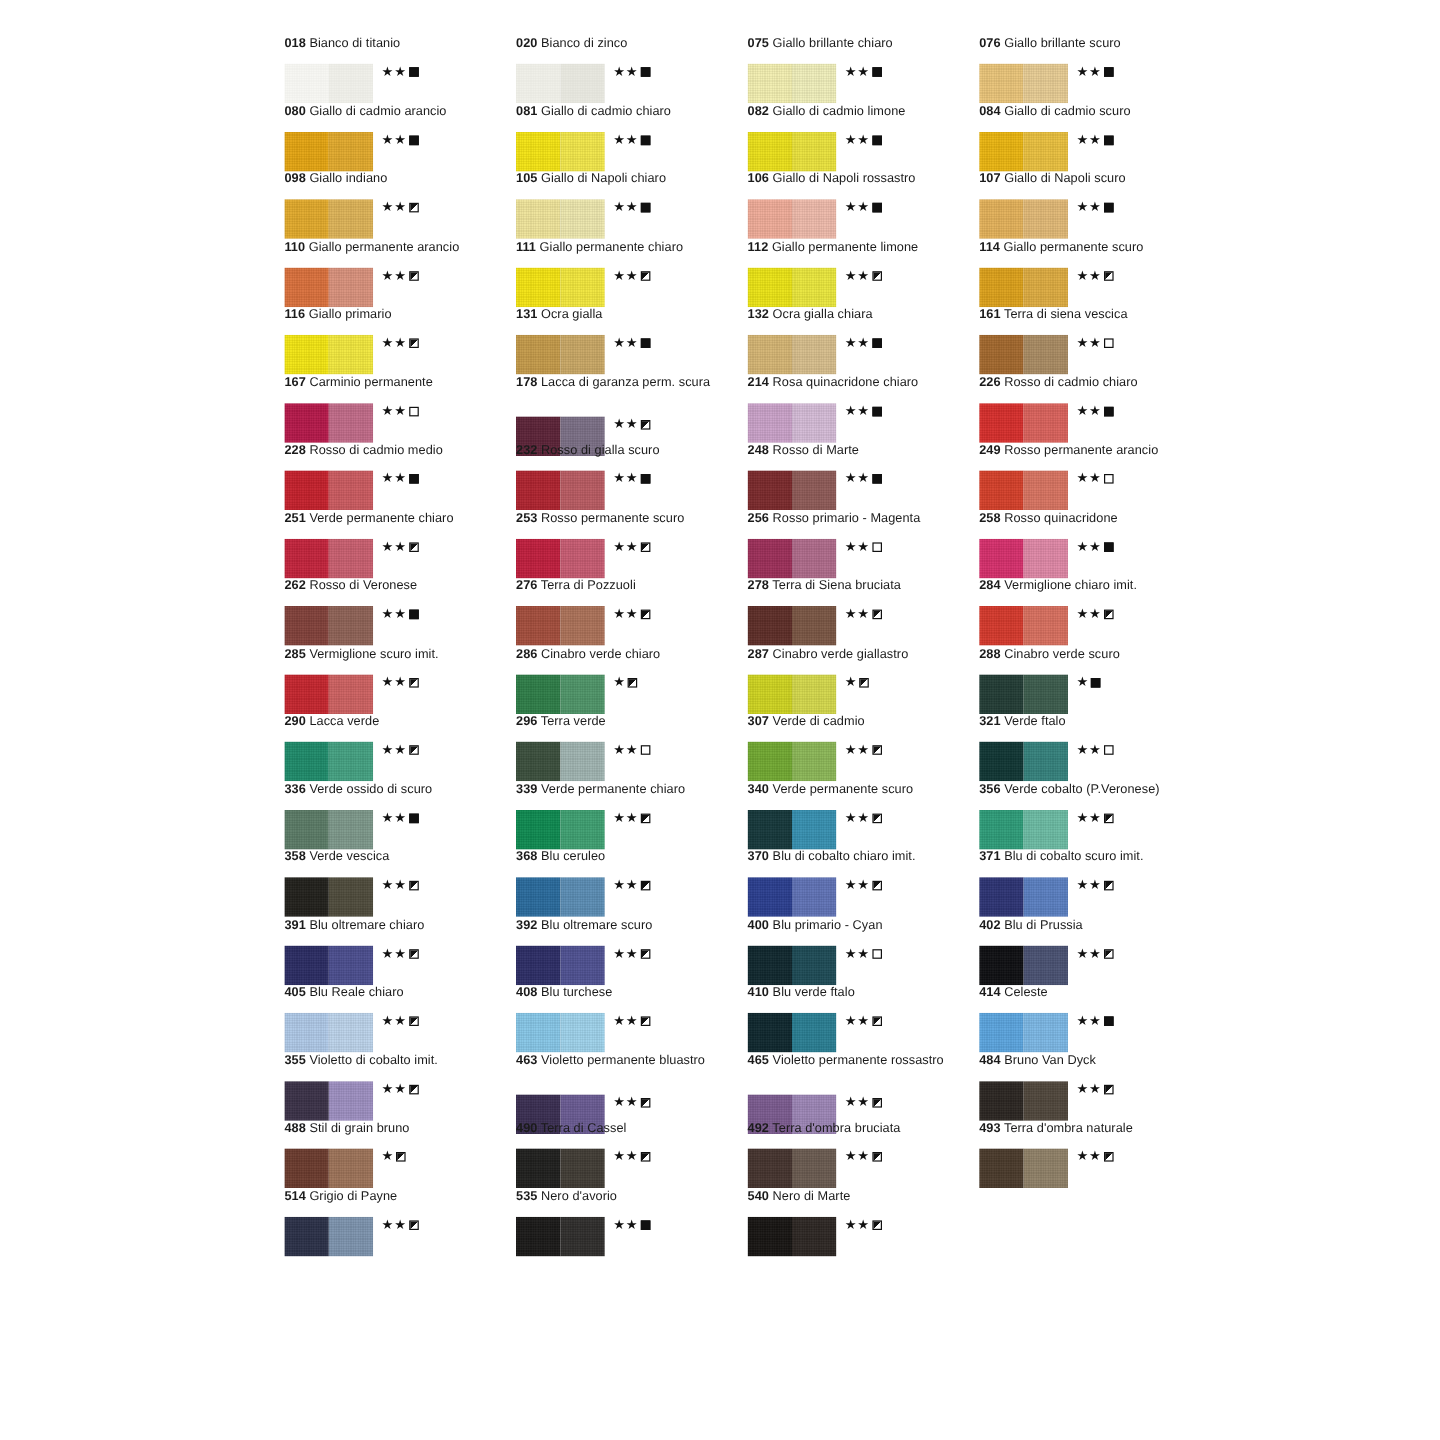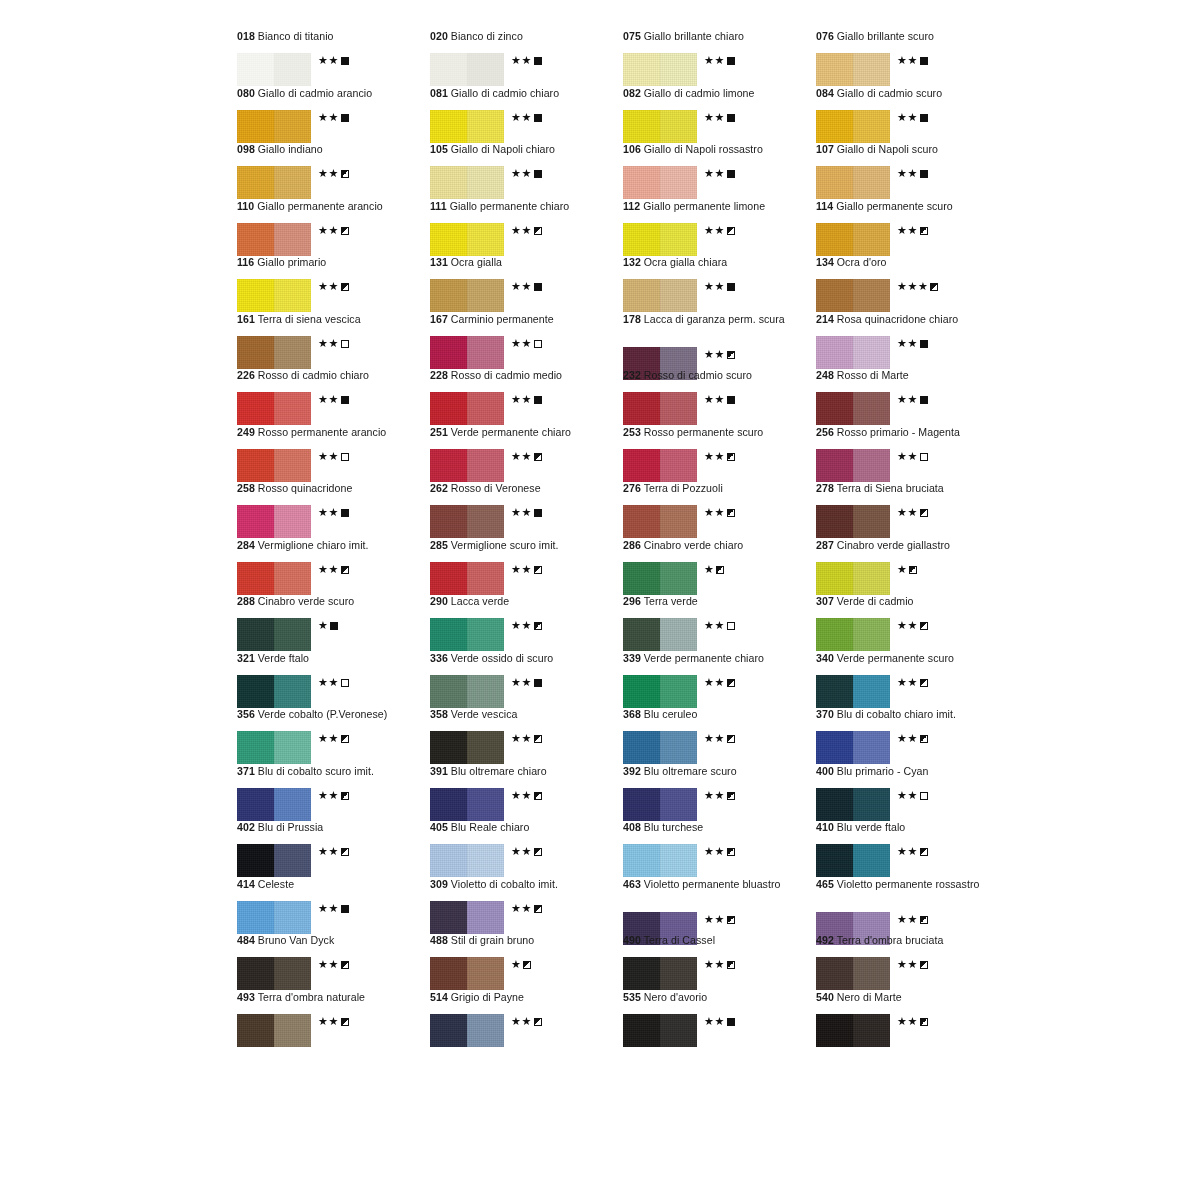--- a/index.html
+++ b/index.html
@@ -283,30 +283,20 @@
         <div class="sw-label"><span class="code">132</span> <span class="nm">Ocra gialla chiara</span></div>
         <div class="sw-body">
           <div class="chips">
             <div class="chip" style="background: rgb(212, 180, 115);"></div>
             <div class="chip" style="background: rgb(214, 189, 140);"></div>
           </div>
           <div class="marks"><span>★★</span><span class="sq filled"></span></div>
         </div>
       </div>
       <div class="swatch-cell">
-        <div class="sw-label"><span class="code">134</span> <span class="nm">Ocra d'oro</span></div>
-        <div class="sw-body">
-          <div class="chips">
-            <div class="chip" style="background: rgb(171, 115, 53);"></div>
-            <div class="chip" style="background: rgb(177, 131, 78);"></div>
-          </div>
-          <div class="marks"><span>★★★</span><span class="sq half"></span></div>
-        </div>
-      </div>
-      <div class="swatch-cell">
         <div class="sw-label"><span class="code">161</span> <span class="nm">Terra di siena vescica</span></div>
         <div class="sw-body">
           <div class="chips">
             <div class="chip" style="background: rgb(162, 104, 46);"></div>
             <div class="chip" style="background: rgb(169, 139, 99);"></div>
           </div>
           <div class="marks"><span>★★</span><span class="sq open"></span></div>
         </div>
       </div>
       <div class="swatch-cell">
@@ -353,21 +343,21 @@
         <div class="sw-label"><span class="code">228</span> <span class="nm">Rosso di cadmio medio</span></div>
         <div class="sw-body">
           <div class="chips">
             <div class="chip" style="background: rgb(196, 33, 44);"></div>
             <div class="chip" style="background: rgb(202, 90, 96);"></div>
           </div>
           <div class="marks"><span>★★</span><span class="sq filled"></span></div>
         </div>
       </div>
       <div class="swatch-cell">
-        <div class="sw-label"><span class="code">232</span> <span class="nm">Rosso di cadmio scuro</span></div>
+        <div class="sw-label"><span class="code">232</span> <span class="nm">Rosso di gialla scuro</span></div>
         <div class="sw-body">
           <div class="chips">
             <div class="chip" style="background: rgb(174, 36, 48);"></div>
             <div class="chip" style="background: rgb(184, 91, 98);"></div>
           </div>
           <div class="marks"><span>★★</span><span class="sq filled"></span></div>
         </div>
       </div>
       <div class="swatch-cell">
         <div class="sw-label"><span class="code">248</span> <span class="nm">Rosso di Marte</span></div>
@@ -703,21 +693,21 @@
         <div class="sw-label"><span class="code">414</span> <span class="nm">Celeste</span></div>
         <div class="sw-body">
           <div class="chips">
             <div class="chip" style="background: rgb(91, 164, 221);"></div>
             <div class="chip" style="background: rgb(124, 183, 228);"></div>
           </div>
           <div class="marks"><span>★★</span><span class="sq filled"></span></div>
         </div>
       </div>
       <div class="swatch-cell">
-        <div class="sw-label"><span class="code">309</span> <span class="nm">Violetto di cobalto imit.</span></div>
+        <div class="sw-label"><span class="code">355</span> <span class="nm">Violetto di cobalto imit.</span></div>
         <div class="sw-body">
           <div class="chips">
             <div class="chip" style="background: rgb(59, 50, 72);"></div>
             <div class="chip" style="background: rgb(157, 143, 192);"></div>
           </div>
           <div class="marks"><span>★★</span><span class="sq half"></span></div>
         </div>
       </div>
       <div class="swatch-cell">
         <div class="sw-label"><span class="code">463</span> <span class="nm">Violetto permanente bluastro</span></div>

